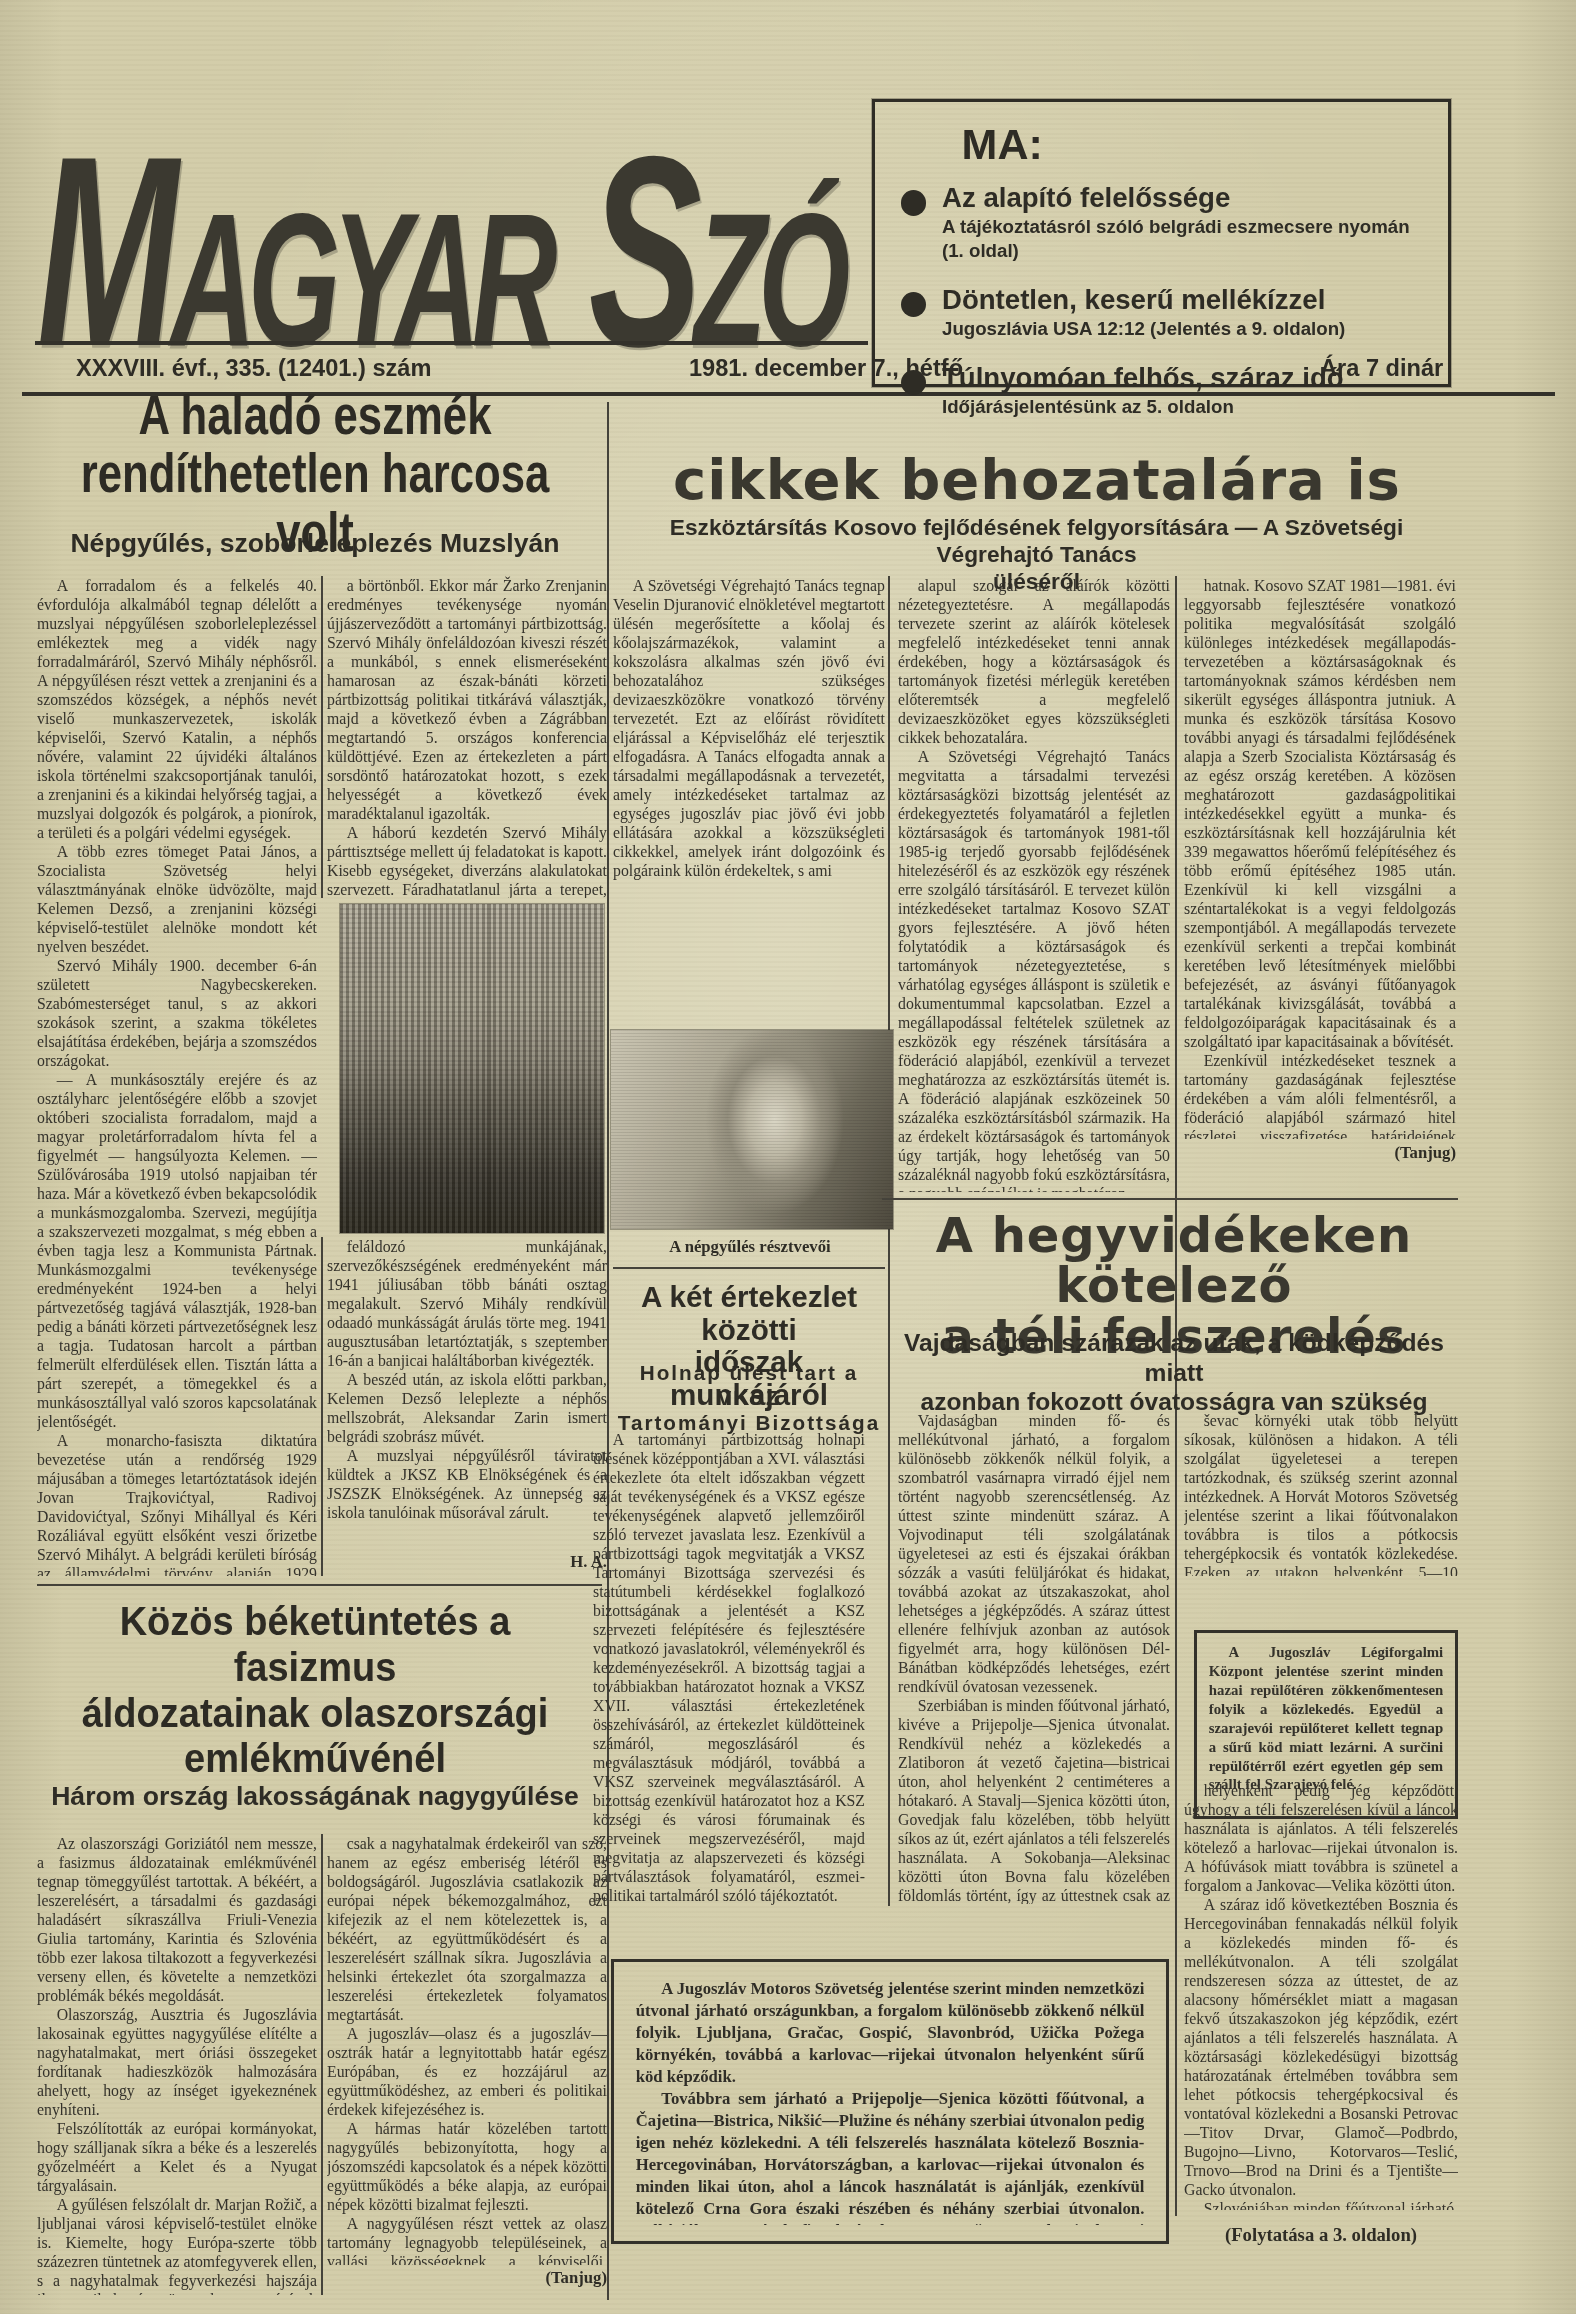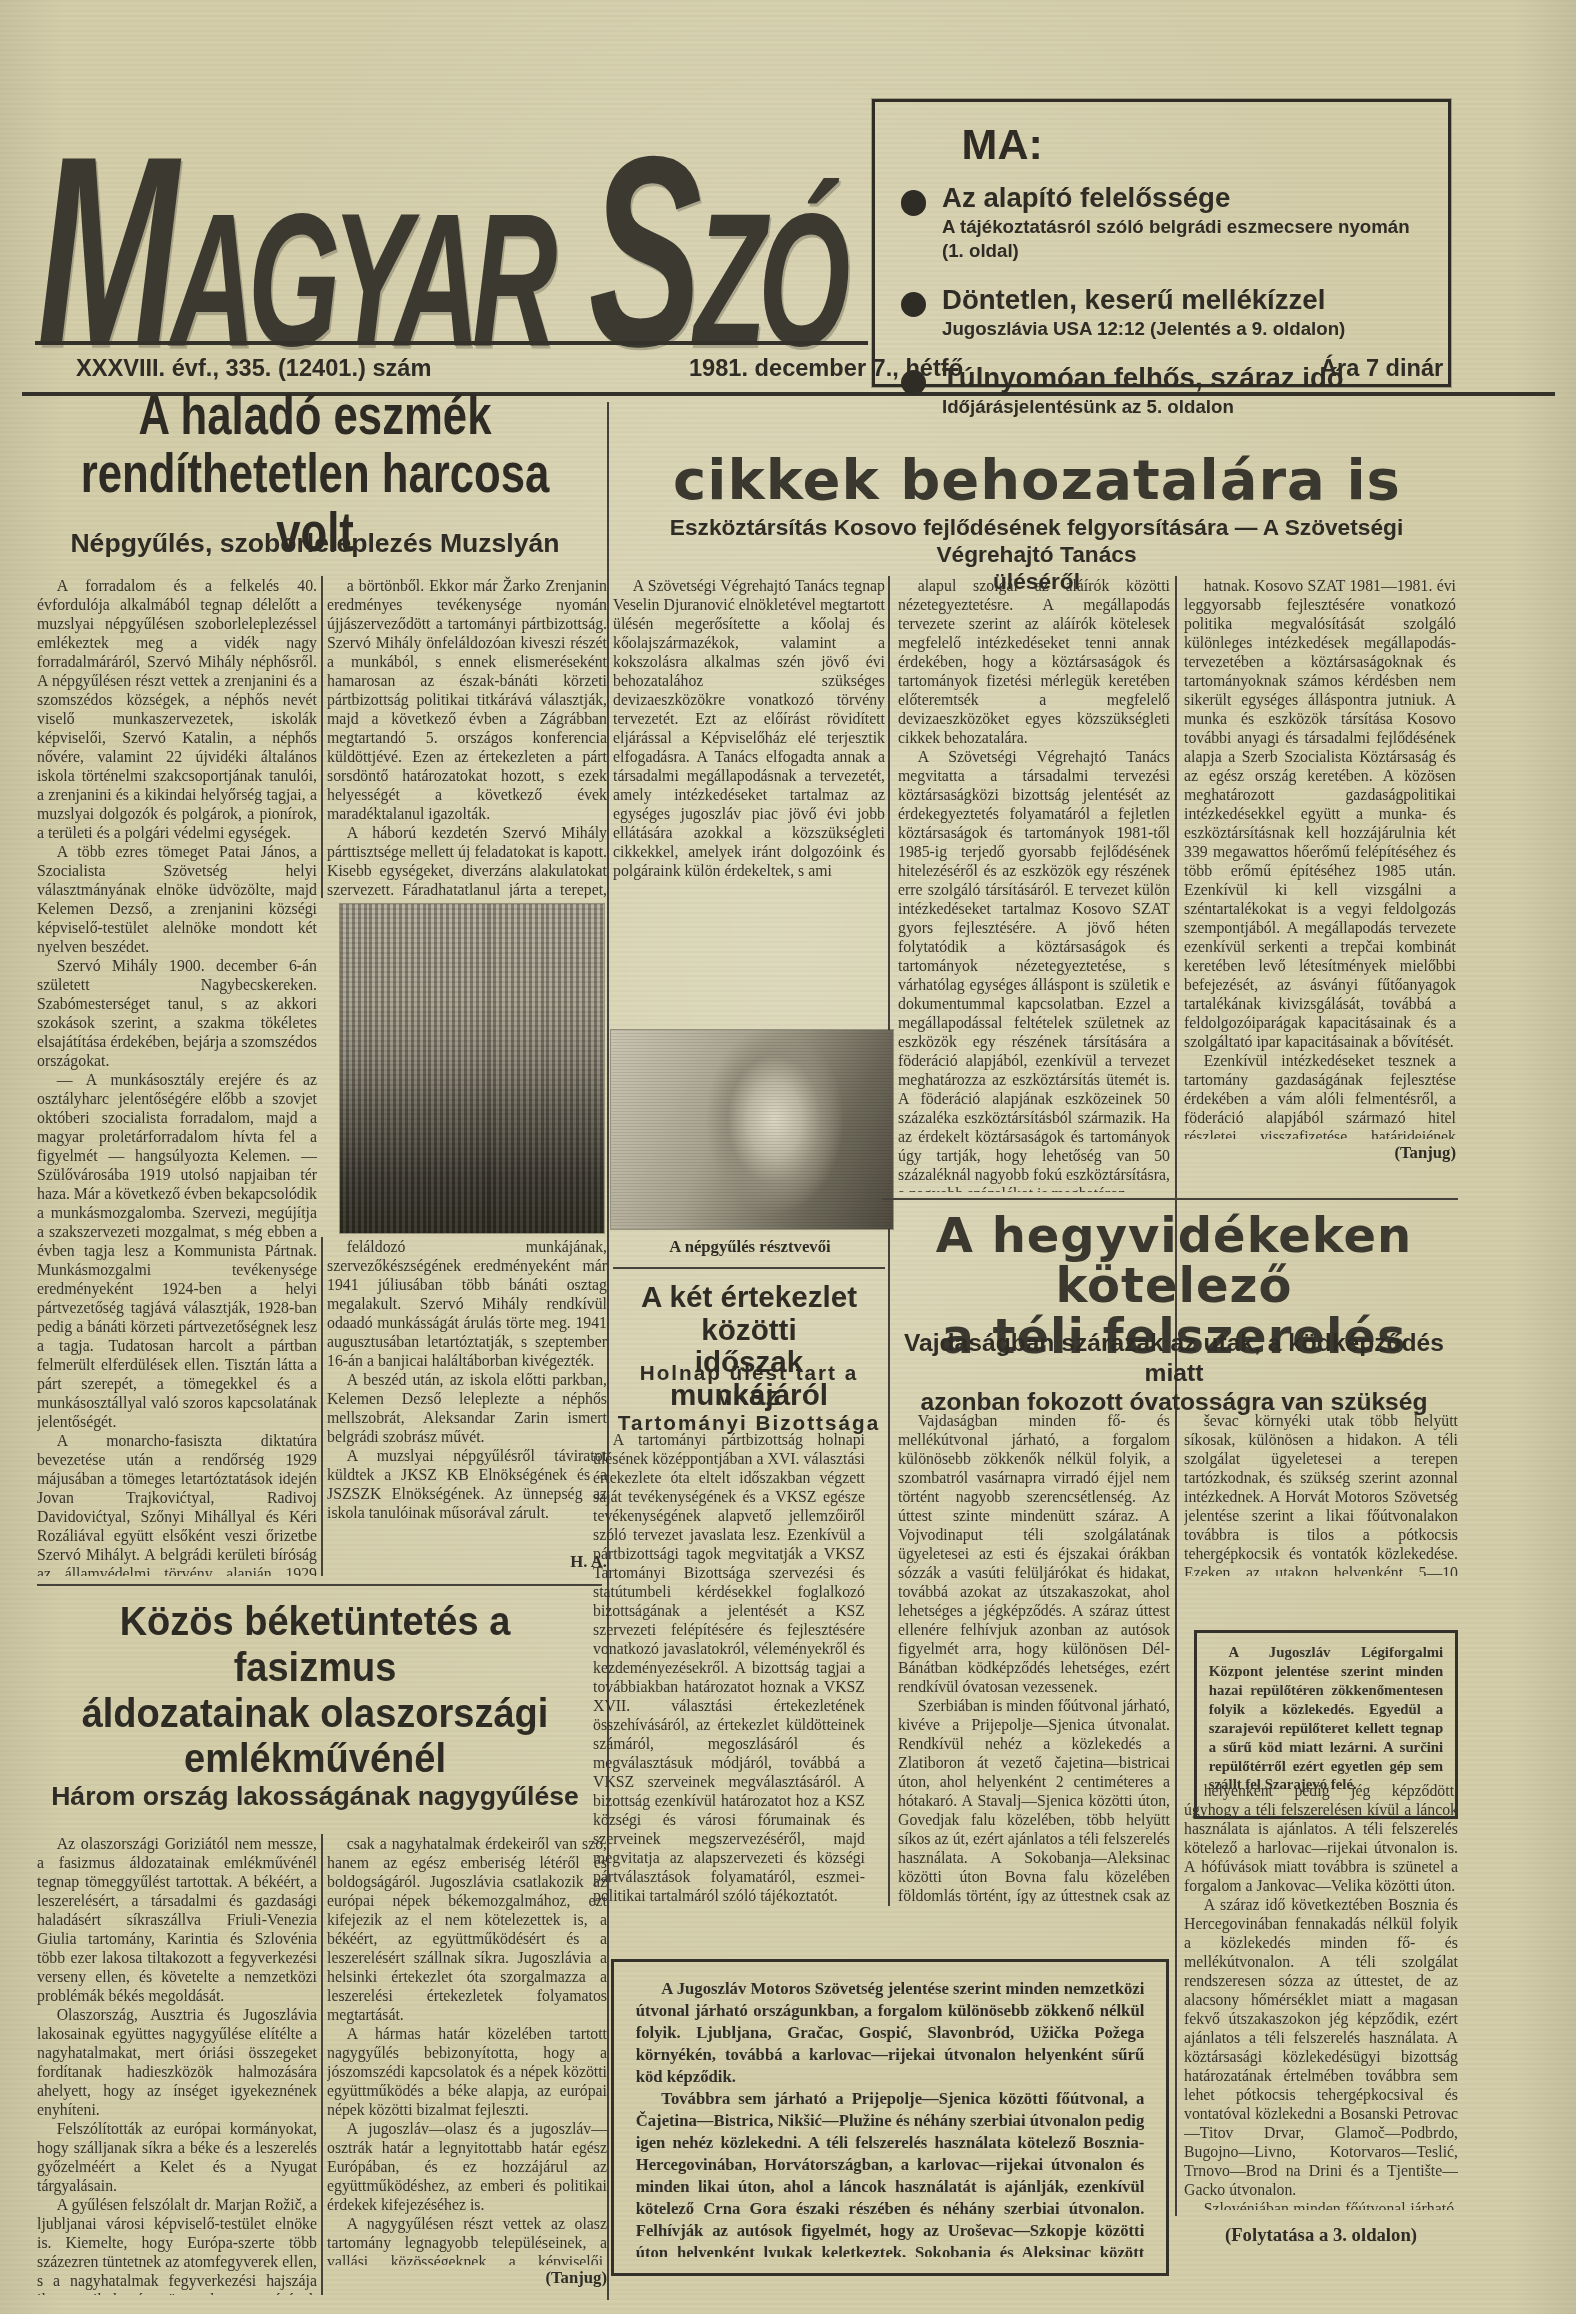--- a/index.html
+++ b/index.html
@@ -188,39 +188,39 @@
         <p>A Jugoszláv Légiforgalmi Központ jelentése szerint minden hazai repülőtéren zökkenőmentesen folyik a közlekedés. Egyedül a szarajevói repülőteret kellett tegnap a sűrű köd miatt lezárni. A surčini repülőtérről ezért egyetlen gép sem szállt fel Szarajevó felé.</p>
       </div>
   </div>
   <div class="abs bodycol" style="left:1184px;top:1781px;width:274px;height:429px;">
       <p>helyenként pedig jég képződött, úgyhogy a téli felszerelésen kívül a láncok használata is ajánlatos. A téli felszerelés kötelező a harlovac—rijekai útvonalon is. A hófúvások miatt továbbra is szünetel a forgalom a Jankovac—Velika közötti úton.</p>
       <p>A száraz idő következtében Bosznia és Hercegovinában fennakadás nélkül folyik a közlekedés minden fő- és mellékútvonalon. A téli szolgálat rendszeresen sózza az úttestet, de az alacsony hőmérséklet miatt a magasan fekvő útszakaszokon jég képződik, ezért ajánlatos a téli felszerelés használata. A köztársasági közlekedésügyi bizottság határozatának értelmében továbbra sem lehet pótkocsis tehergépkocsival és vontatóval közlekedni a Bosanski Petrovac—Titov Drvar, Glamoč—Podbrdo, Bugojno—Livno, Kotorvaros—Teslić, Trnovo—Brod na Drini és a Tjentište—Gacko útvonalon.</p>
       <p>Szlovéniában minden főútvonal járható, az úttest száraz. Mégis</p>
     </div>
   <div class="abs caption" style="left:1184px;top:2224px;width:274px;font-size:18.7px;">(Folytatása a 3. oldalon)</div>
 
-  <div class="abs boldbox" style="left:611px;top:1911px;width:558px;height:317px;padding:15.8px 21.7px;box-sizing:border-box;">
+  <div class="abs boldbox" style="left:611px;top:1911px;width:558px;height:285px;padding:15.8px 21.7px;box-sizing:border-box;">
     <div class="roadsbox" style="height:100%;">
         <p>A Jugoszláv Motoros Szövetség jelentése szerint minden nemzetközi útvonal járható országunkban, a forgalom különösebb zökkenő nélkül folyik. Ljubljana, Gračac, Gospić, Slavonbród, Užička Požega környékén, továbbá a karlovac—rijekai útvonalon helyenként sűrű köd képződik.</p>
         <p>Továbbra sem járható a Prijepolje—Sjenica közötti főútvonal, a Čajetina—Bistrica, Nikšić—Plužine és néhány szerbiai útvonalon pedig igen nehéz közlekedni. A téli felszerelés használata kötelező Bosznia-Hercegovinában, Horvátországban, a karlovac—rijekai útvonalon és minden likai úton, ahol a láncok használatát is ajánlják, ezenkívül kötelező Crna Gora északi részében és néhány szerbiai útvonalon. Felhívják az autósok figyelmét, hogy az Uroševac—Szkopje közötti úton helyenként lyukak keletkeztek, Sokobanja és Aleksinac között pedig földomlás történt.</p>
       </div>
   </div>
 
   <div class="abs h-cond" style="left:44px;top:1604px;width:542px;font-size:38px;line-height:1.14;">
     <span class="inner" style="transform:scale(1,1.05);"><span>Közös béketüntetés a fasizmus</span><br><span>áldozatainak olaszországi</span><br><span>emlékművénél</span></span>
   </div>
   <div class="abs subhead" style="left:44px;top:1781px;width:542px;font-size:26.6px;">Három ország lakosságának nagygyűlése</div>
   <div class="abs bodycol" style="left:37px;top:1834px;width:280px;height:461px;">
       <p>Az olaszországi Goriziától nem messze, a fasizmus áldozatainak emlékművénél tegnap tömeggyűlést tartottak. A békéért, a leszerelésért, a társadalmi és gazdasági haladásért síkraszállva Friuli-Venezia Giulia tartomány, Karintia és Szlovénia több ezer lakosa tiltakozott a fegyverkezési verseny ellen, és követelte a nemzetközi problémák békés megoldását.</p>
       <p>Olaszország, Ausztria és Jugoszlávia lakosainak együttes nagygyűlése elítélte a nagyhatalmakat, mert óriási összegeket fordítanak hadieszközök halmozására ahelyett, hogy az ínséget igyekeznének enyhíteni.</p>
       <p>Felszólították az európai kormányokat, hogy szálljanak síkra a béke és a leszerelés győzelméért a Kelet és a Nyugat tárgyalásain.</p>
       <p>A gyűlésen felszólalt dr. Marjan Rožič, a ljubljanai városi képviselő-testület elnöke is. Kiemelte, hogy Európa-szerte több százezren tüntetnek az atomfegyverek ellen, s a nagyhatalmak fegyverkezési hajszája ilyen tiltakozó tömegek nyomásának eredménye. Nem-</p>
     </div>
   <div class="abs bodycol" style="left:327px;top:1834px;width:280px;height:431px;">
       <p>csak a nagyhatalmak érdekeiről van szó, hanem az egész emberiség létéről és boldogságáról. Jugoszlávia csatlakozik az európai népek békemozgalmához, ezt kifejezik az el nem kötelezettek is, a békéért, az együttműködésért és a leszerelésért szállnak síkra. Jugoszlávia a helsinki értekezlet óta szorgalmazza a leszerelési értekezletek folyamatos megtartását.</p>
+      <p>A jugoszláv—olasz és a jugoszláv—osztrák határ a legnyitottabb határ egész Európában, és ez hozzájárul az együttműködéshez, az emberi és politikai érdekek kifejezéséhez is.</p>
       <p>A hármas határ közelében tartott nagygyűlés bebizonyította, hogy a jószomszédi kapcsolatok és a népek közötti együttműködés a béke alapja, az európai népek közötti bizalmat fejleszti.</p>
-      <p>A jugoszláv—olasz és a jugoszláv—osztrák határ a legnyitottabb határ egész Európában, és ez hozzájárul az együttműködéshez, az emberi és politikai érdekek kifejezéséhez is.</p>
       <p>A nagygyűlésen részt vettek az olasz tartomány legnagyobb településeinek, a vallási közösségeknek a képviselői, Szlovénia polgárai, szakszervezeti, községi képviselők és más tisztségviselők is.</p>
     </div>
   <div class="abs sig" style="left:327px;top:2268px;width:280px;">(Tanjug)</div>
 
 </div>
 
 
 </body></html>

